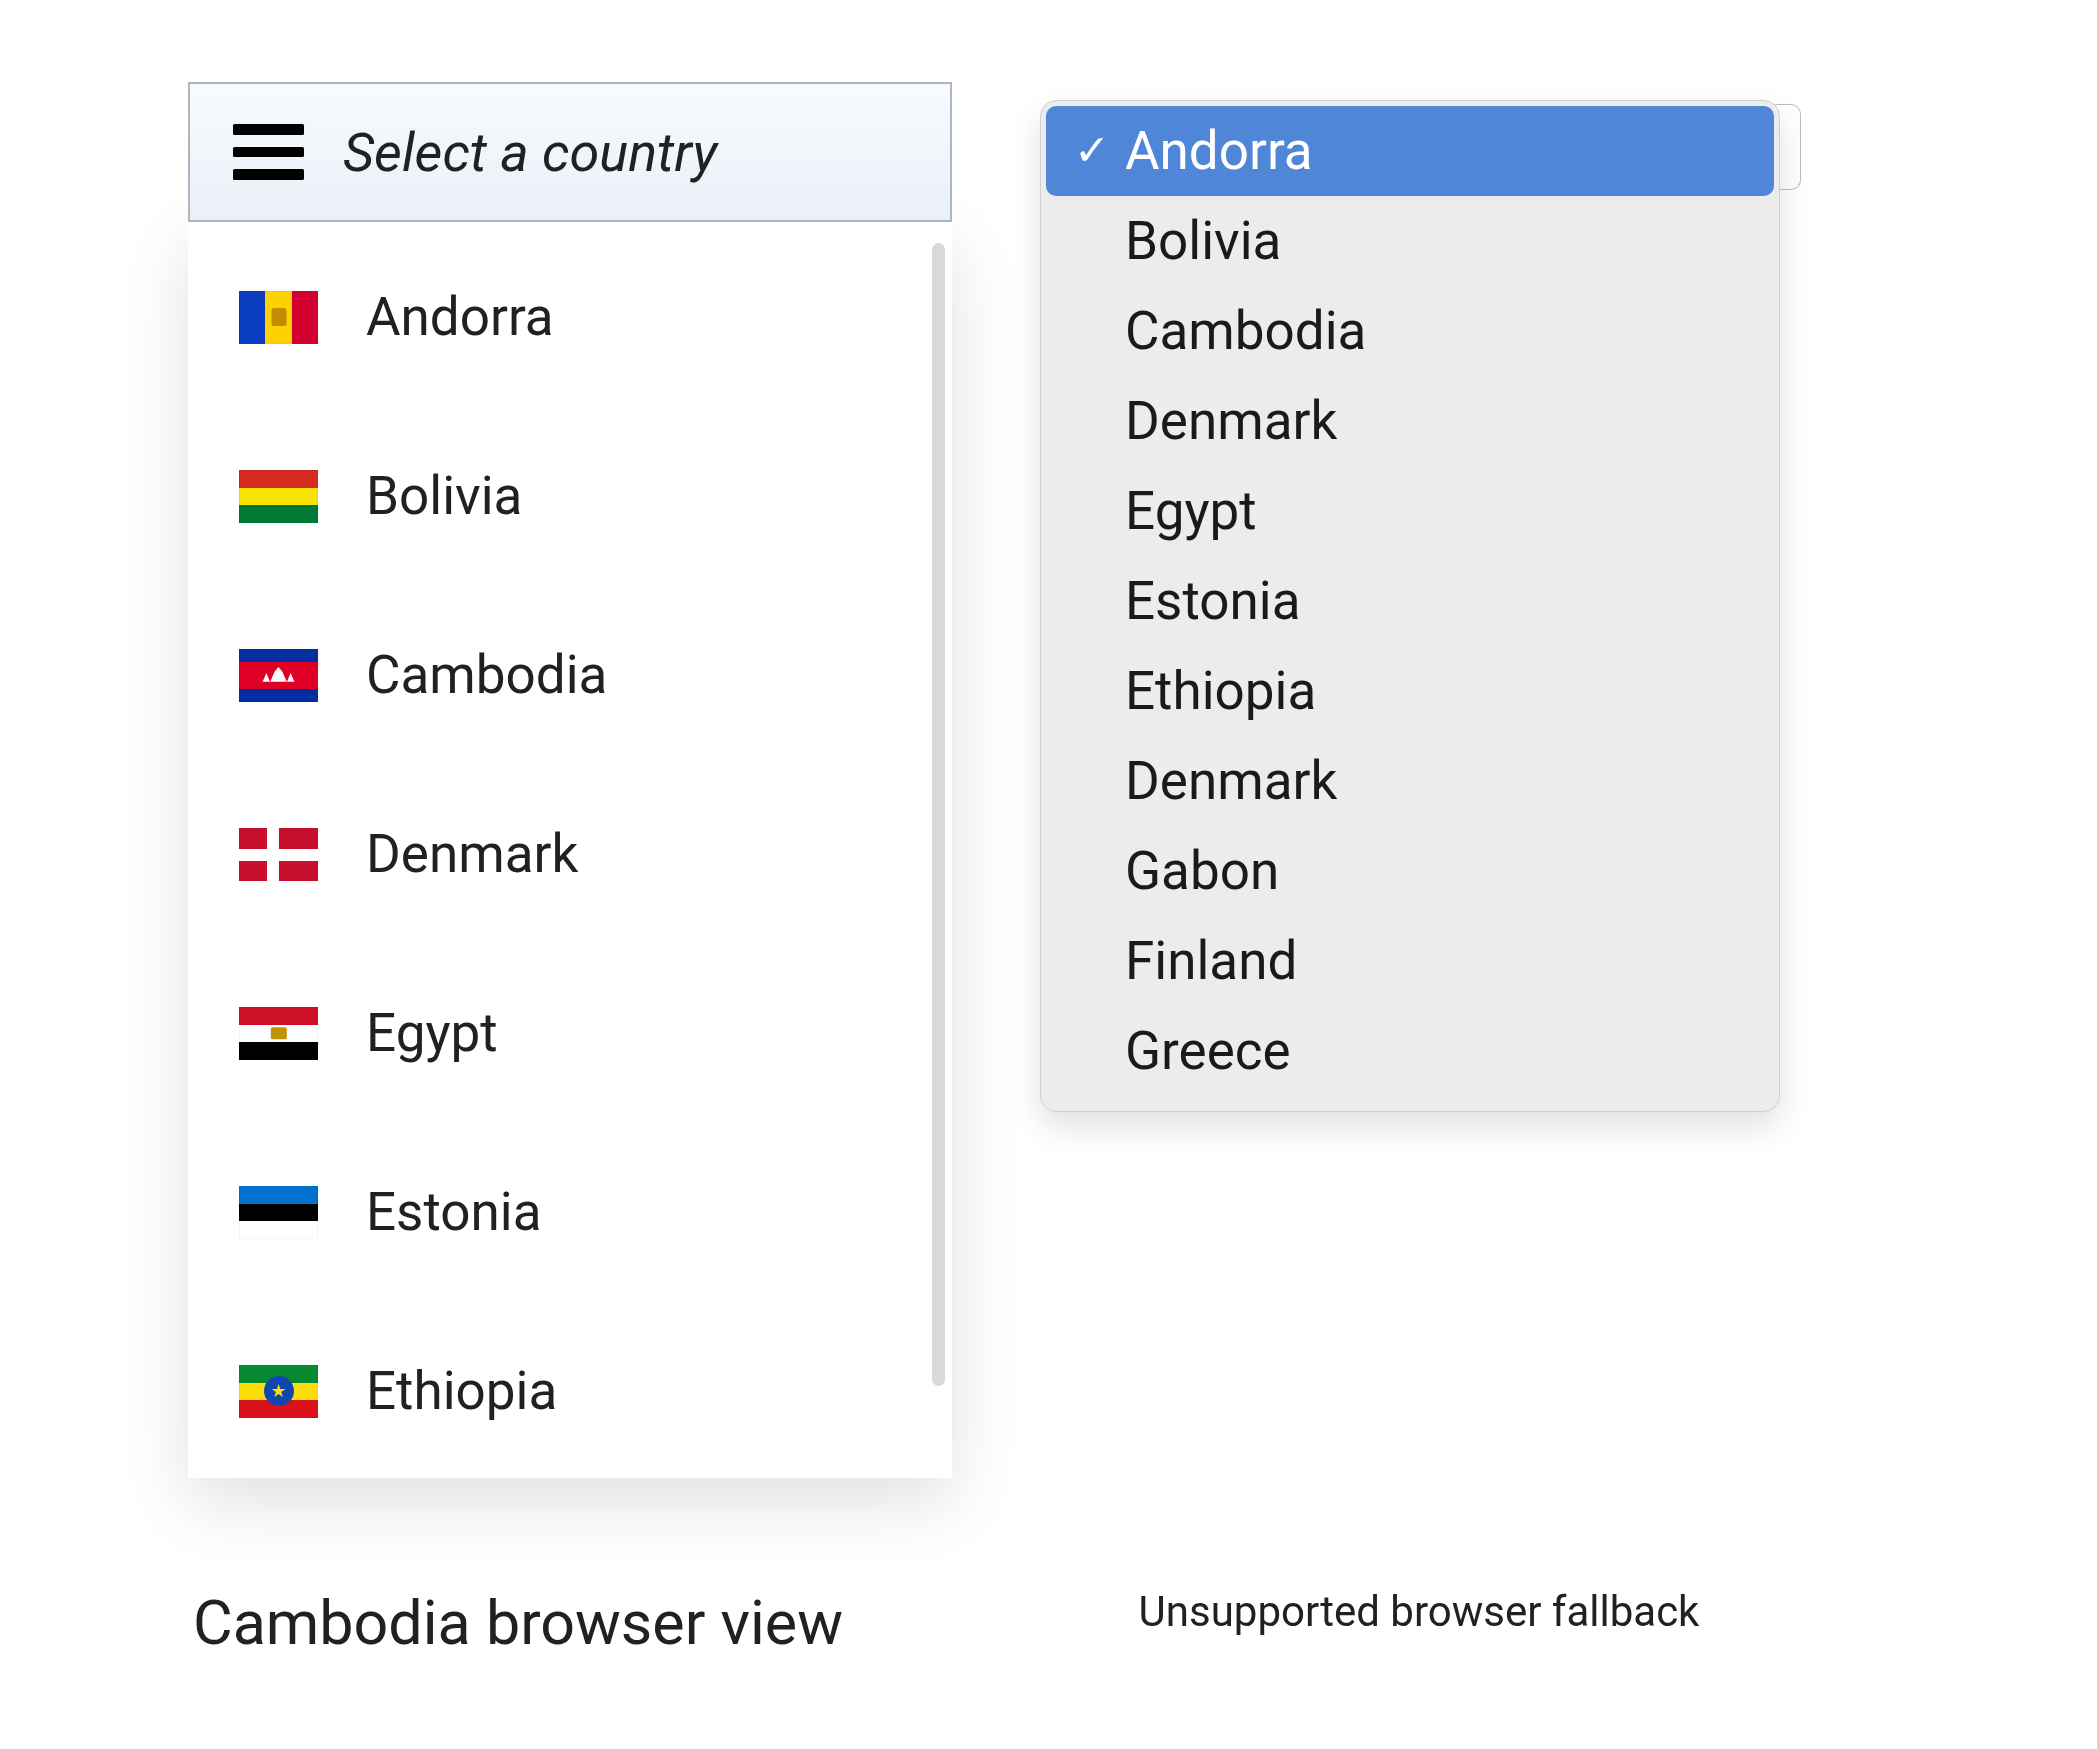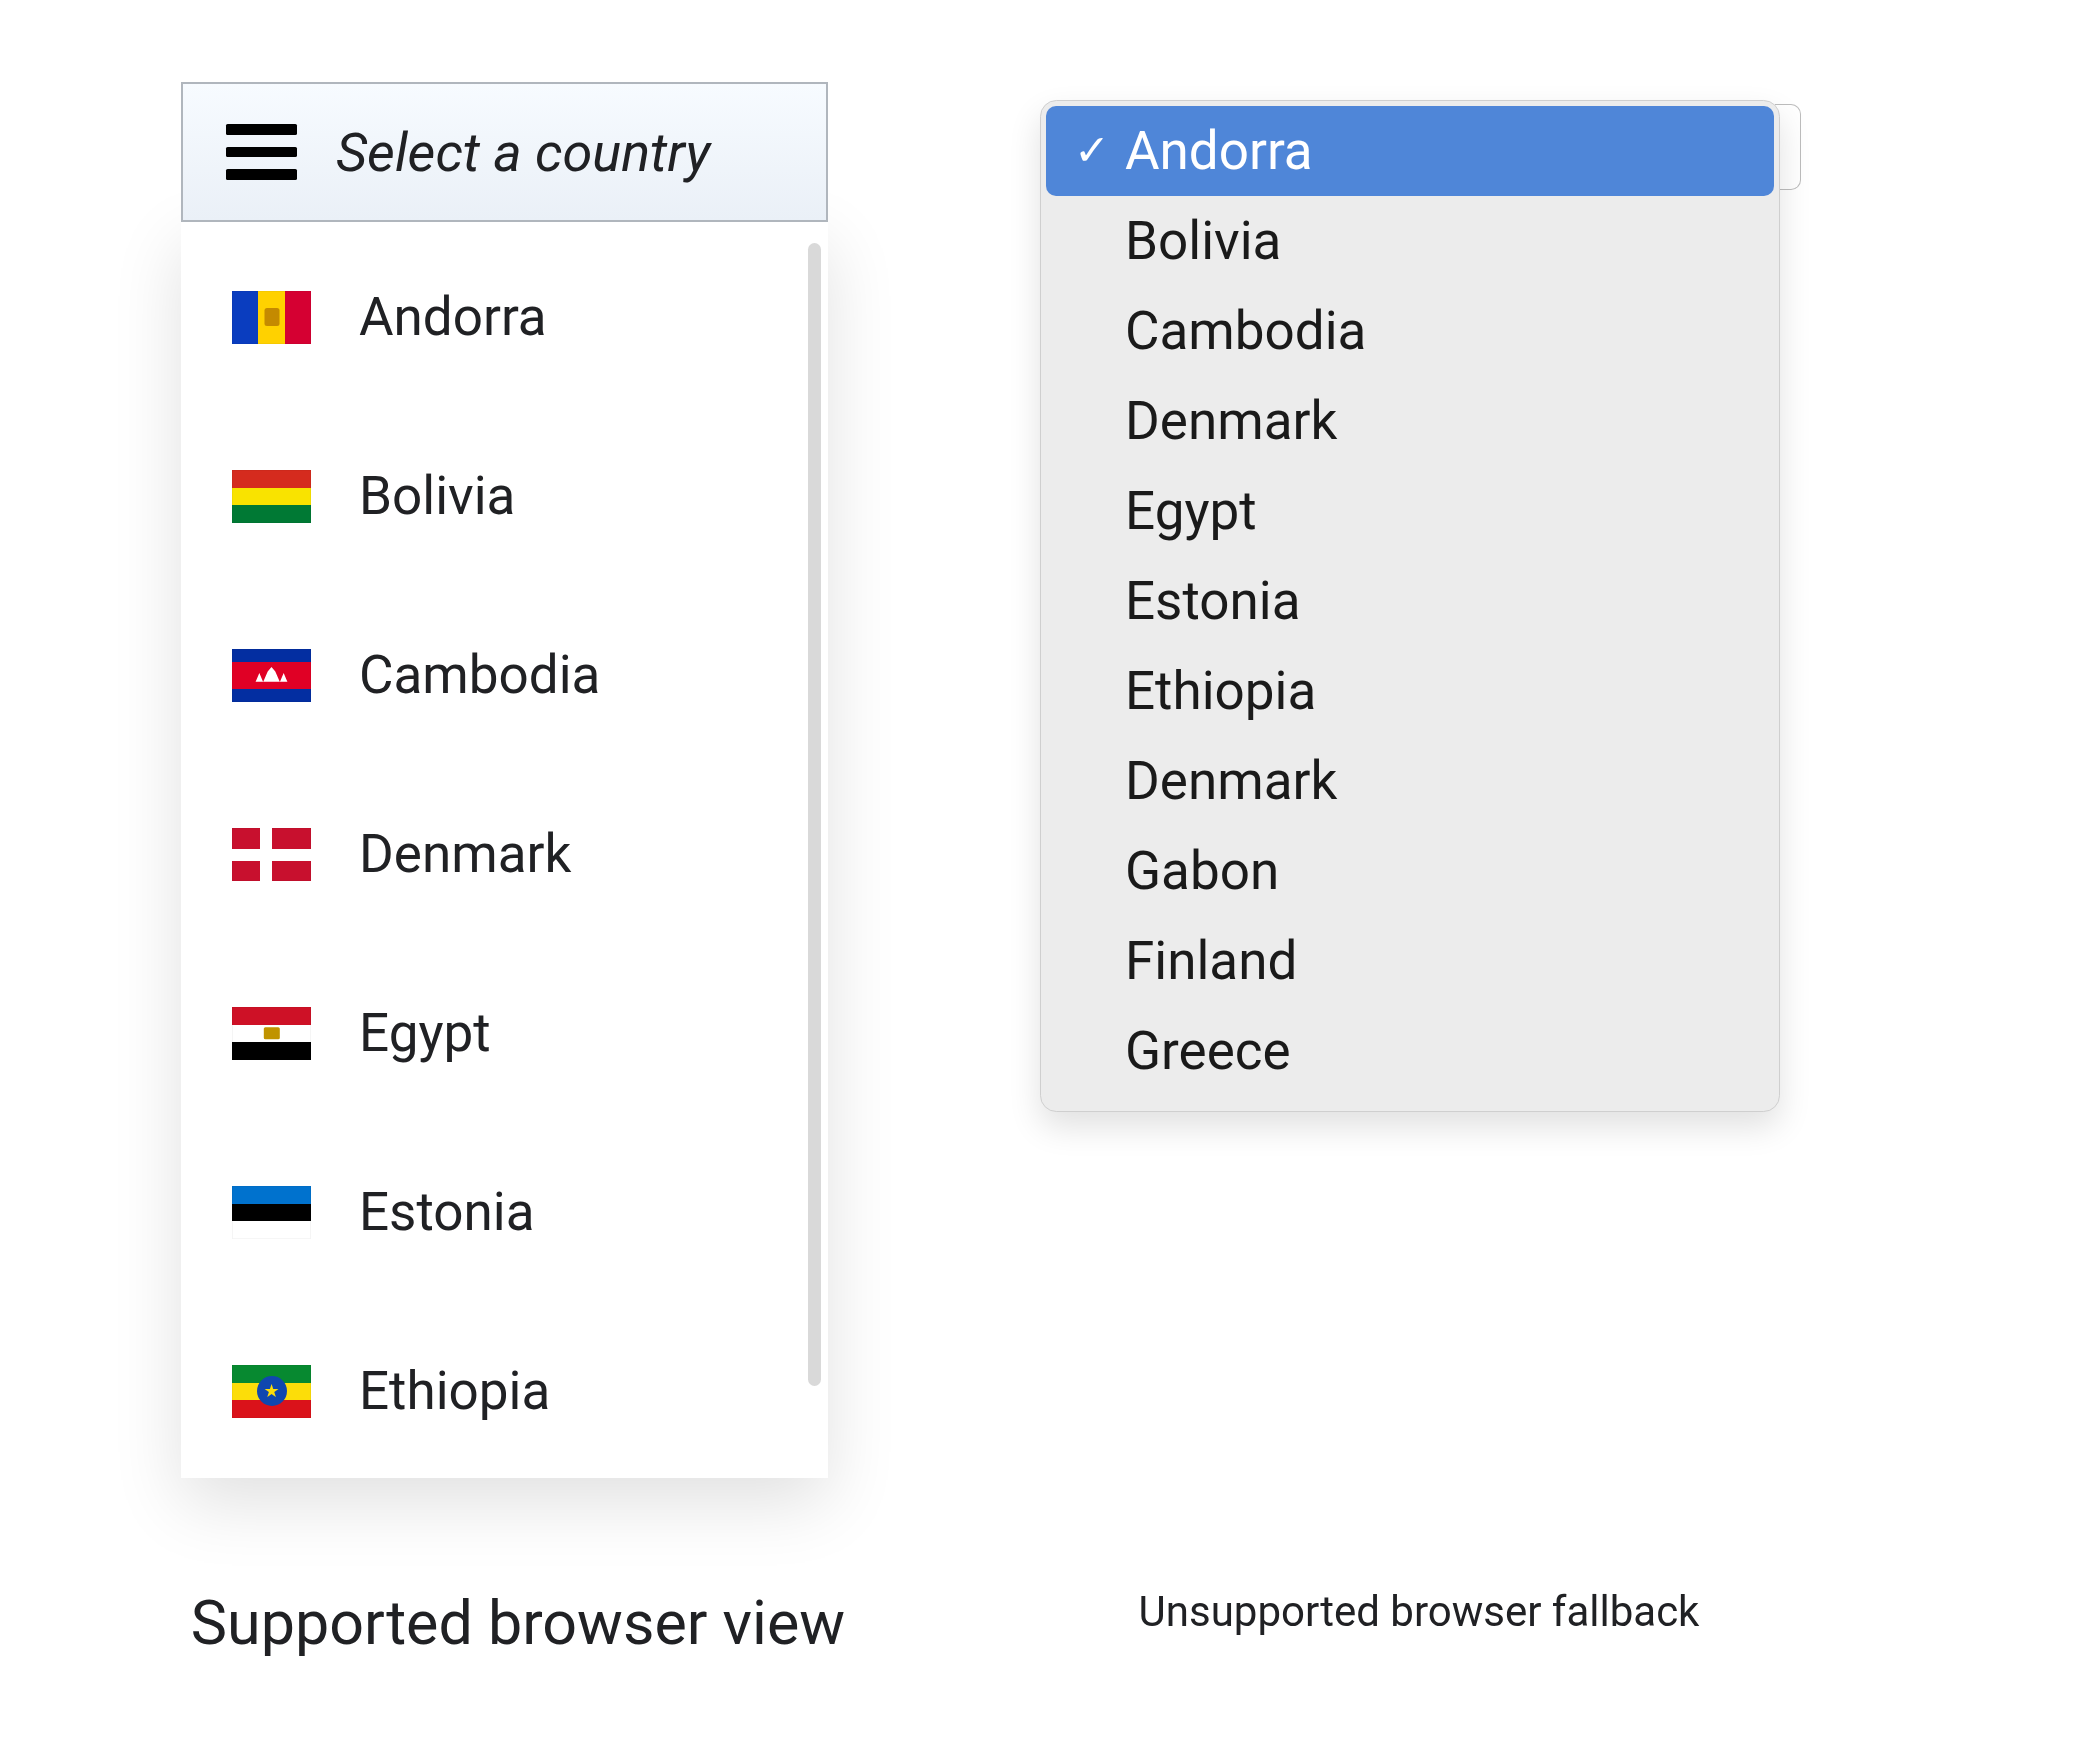--- a/index.html
+++ b/index.html
@@ -16,23 +16,23 @@
   .stage {
     position: relative;
     width: 2097px;
     height: 1749px;
   }
 
   
 
   .custom-panel {
     position: absolute;
-    left: 181px;
+    left: 188px;
     top: 82px;
-    width: 647px;
+    width: 764px;
   }
 
   .custom-button {
     box-sizing: border-box;
     width: 100%;
     height: 140px;
     display: flex;
     align-items: center;
     gap: 39px;
     padding-left: 43px;
@@ -292,21 +292,21 @@
           </div>
           <div class="custom-item">
             <span class="flag flag-ethiopia"></span>
             <span>Ethiopia</span>
           </div>
         </div>
       <div class="custom-scrollbar"></div>
     </div>
   </div>
 
-  <div class="left-caption">Supported browser view</div>
+  <div class="left-caption">Cambodia browser view</div>
 
   <div class="native-peek"></div>
 
   <div class="native-panel" id="native-list">
       <div class="native-item selected">
         <span class="native-check">✓</span>
         <span>Andorra</span>
       </div>
       <div class="native-item">
         <span>Bolivia</span>

